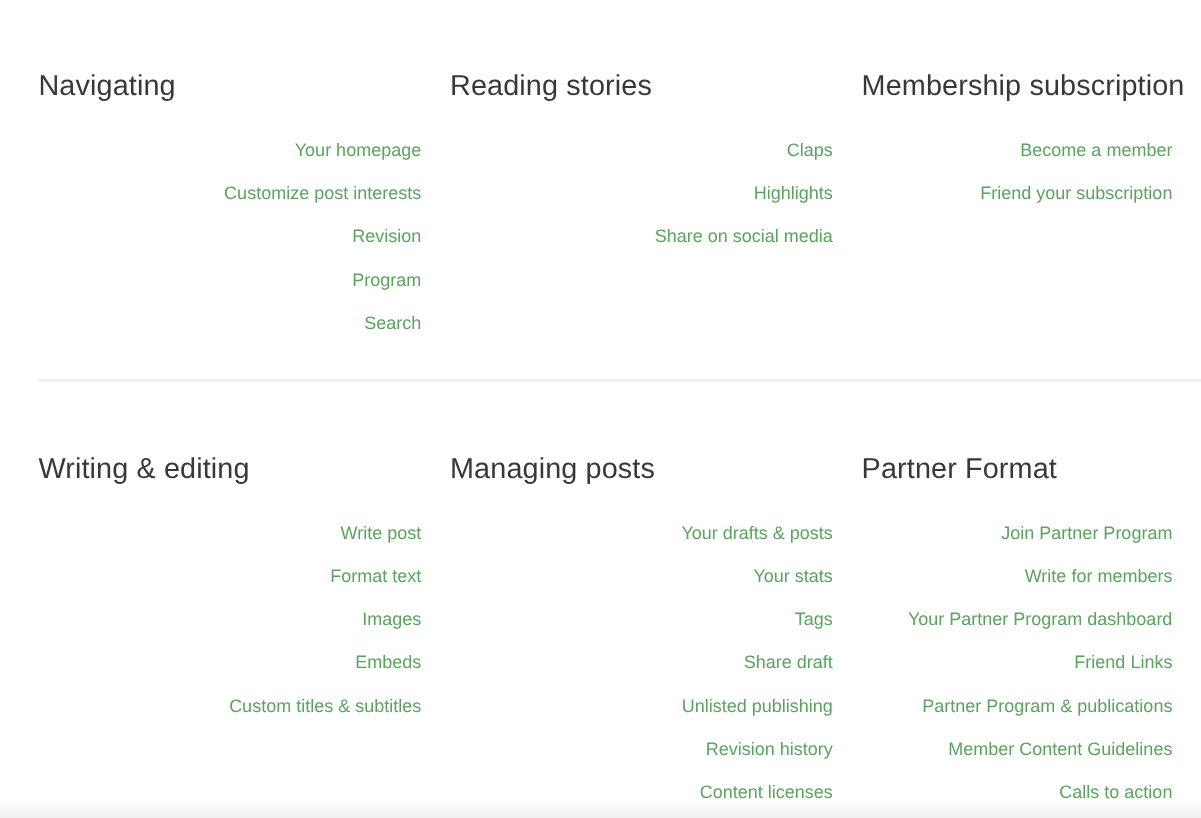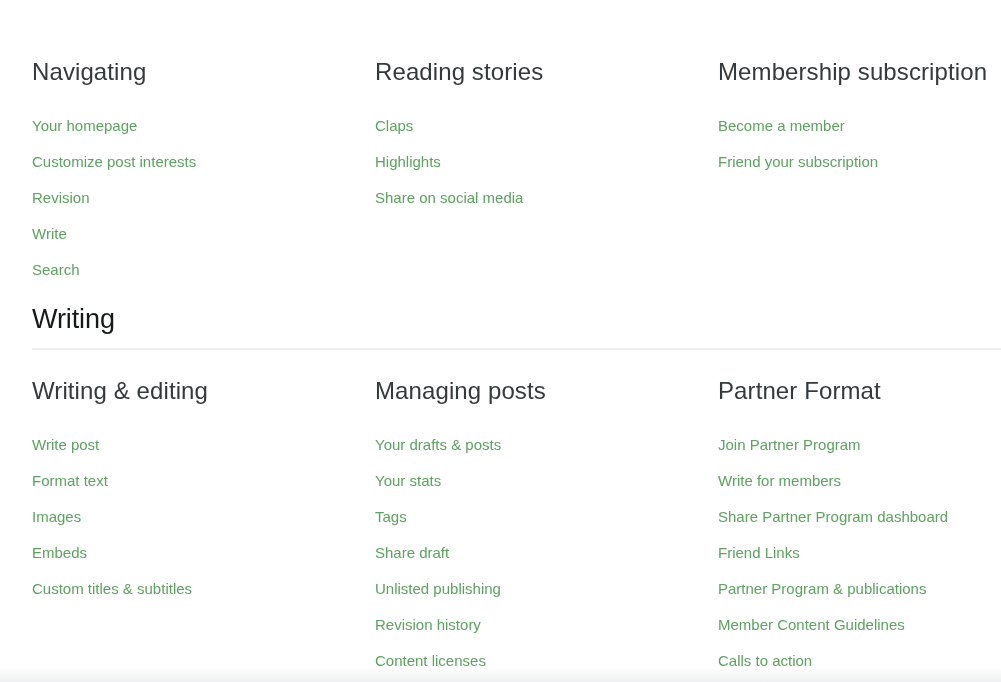--- a/index.html
+++ b/index.html
@@ -43,21 +43,21 @@
     letter-spacing: 0.1px;
     white-space: nowrap;
   }
 
   .link-list {
     list-style: none;
     margin: 0;
     padding: 0;
   }
 
-  .link-list li { margin: 0; }
+  .link-list li { margin: 0; text-align: right; }
 
   .link-item {
     display: block;
     font-size: 15px;
     line-height: 20px;
     color: #5ba35e;
     text-decoration: none;
     padding: 8px 0;
     white-space: nowrap;
   }
@@ -127,21 +127,21 @@
           <li>
               <a class="link-item" href="#">Your homepage</a>
             </li>
           <li>
               <a class="link-item" href="#">Customize post interests</a>
             </li>
           <li>
               <a class="link-item" href="#">Revision</a>
             </li>
           <li>
-              <a class="link-item" href="#">Write</a>
+              <a class="link-item" href="#">Program</a>
             </li>
           <li>
               <a class="link-item" href="#">Search</a>
             </li>
         </ul>
       </div>
 
       <div class="column">
         <h2 class="col-heading">Reading stories</h2>
         <ul class="link-list">
@@ -166,21 +166,20 @@
           <li>
               <a class="link-item" href="#">Friend your subscription</a>
             </li>
         </ul>
       </div>
 
     </div>
   </div>
 
   <div class="section-title-block">
-    <h1 class="section-title">Writing</h1>
     <div class="section-rule"></div>
   </div>
 
   <div class="section-writing">
     <div class="col-grid">
 
       <div class="column">
         <h2 class="col-heading">Writing &amp; editing</h2>
         <ul class="link-list">
           <li>
@@ -231,21 +230,21 @@
       <div class="column">
         <h2 class="col-heading">Partner Format</h2>
         <ul class="link-list">
           <li>
               <a class="link-item" href="#">Join Partner Program</a>
             </li>
           <li>
               <a class="link-item" href="#">Write for members</a>
             </li>
           <li>
-              <a class="link-item" href="#">Share Partner Program dashboard</a>
+              <a class="link-item" href="#">Your Partner Program dashboard</a>
             </li>
           <li>
               <a class="link-item" href="#">Friend Links</a>
             </li>
           <li>
               <a class="link-item" href="#">Partner Program &amp; publications</a>
             </li>
           <li>
               <a class="link-item" href="#">Member Content Guidelines</a>
             </li>

